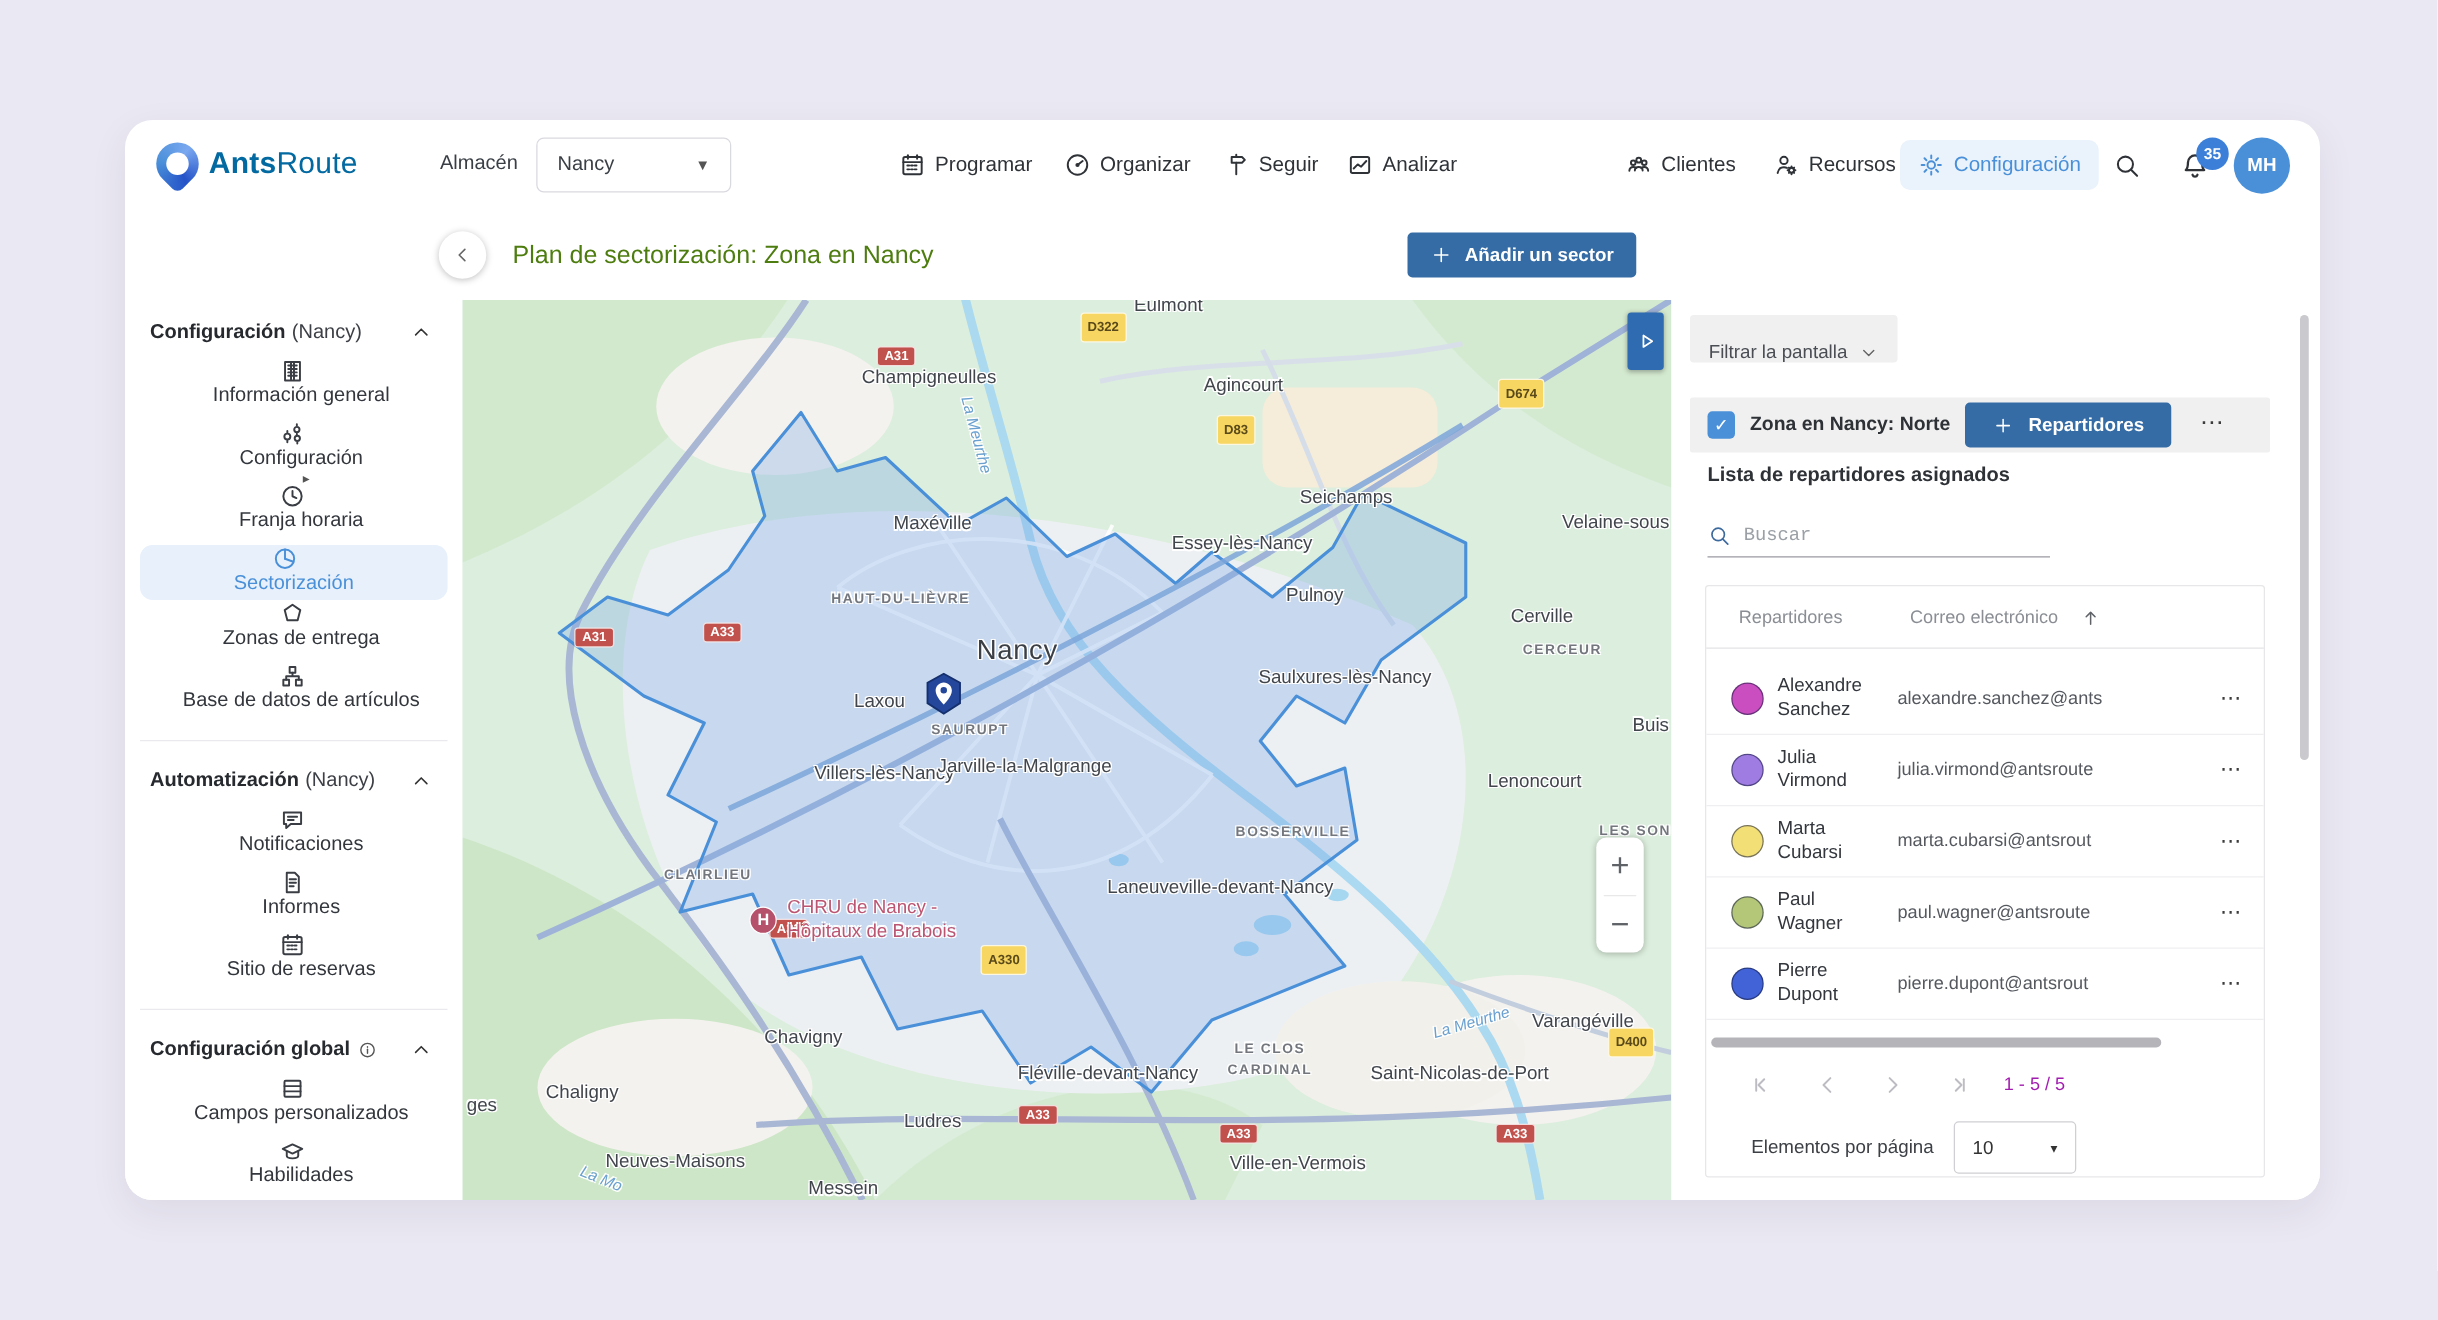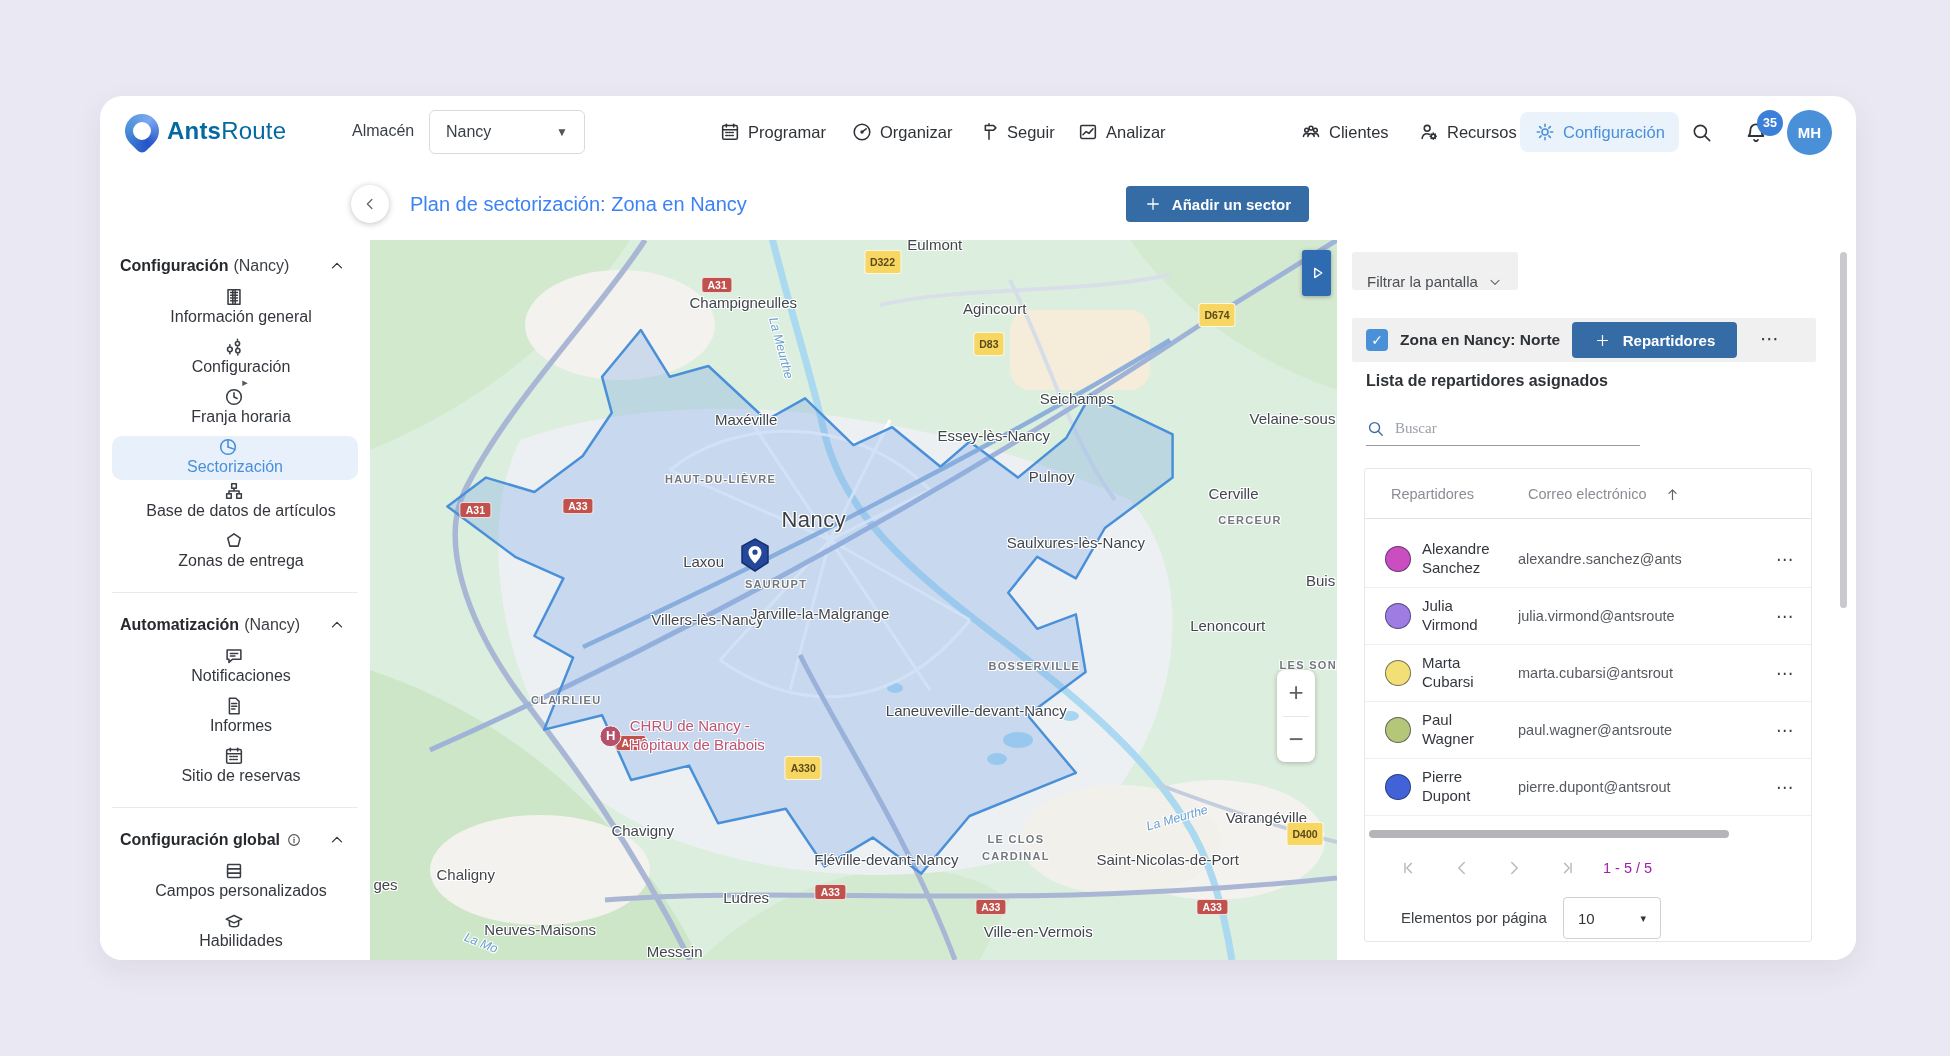--- a/index.html
+++ b/index.html
@@ -54,21 +54,21 @@
   .sb-item.active { background:#e7f0fb; border-radius:10px; margin:0 12px; padding-left:16px; color:#4a90d9; height:44px; }
   .sb-item.active .i { color:#4a90d9; }
   .sb-sub { margin-left:8px; font-size:11px; color:#555; }
   .sb-div { height:1px; background:#e9e9ee; margin:12px 12px; }
 
   
   .title-row { position:relative; height:72px; }
   .back-btn { position:absolute; left:-19px; top:17px; width:38px; height:38px; border-radius:50%; background:#fff;
     box-shadow:0 1px 6px rgba(0,0,0,.25); display:flex; align-items:center; justify-content:center; color:#666; z-index:5; cursor:pointer; }
   .back-btn .i { width:18px; height:18px; }
-  .page-title { position:absolute; left:40px; top:0; line-height:72px; font-size:20px; color:#3b82f6; font-weight:500; }
+  .page-title { position:absolute; left:40px; top:0; line-height:72px; font-size:20px; color:#4d7c0f; font-weight:500; }
   .add-btn { position:absolute; right:41px; top:18px; height:36px; padding:0 18px; background:#356ca5; border:none;
     border-radius:4px; color:#fff; font-size:15px; font-weight:700; display:flex; align-items:center; gap:10px;
     font-family:inherit; cursor:pointer; }
   .add-btn .i { width:18px; height:18px; color:#fff; }
 
   
   .map { position:absolute; left:0; top:72px; width:967px; height:720px; background:#dceedd; overflow:hidden; }
   .map svg.base { position:absolute; inset:0; }
   #map-labels { position:absolute; inset:0; }
   .ml { position:absolute; transform:translate(-50%,-50%); white-space:nowrap; }
@@ -108,21 +108,21 @@
   .sector-title { position:absolute; left:48px; top:0; line-height:44px; font-size:15.5px; font-weight:700; color:#2e3237; }
   .rep-btn { position:absolute; left:220px; top:4px; width:165px; height:36px; background:#356ca5; border:none; border-radius:4px;
     color:#fff; font-size:15px; font-weight:700; display:flex; align-items:center; justify-content:center; gap:12px;
     font-family:inherit; cursor:pointer; }
   .rep-btn .i { width:17px; height:17px; color:#fff; }
   .sector-dots { position:absolute; left:408px; top:0; line-height:42px; font-size:19px; letter-spacing:2px; color:#3c3c3c; cursor:pointer; }
   .list-title { position:absolute; left:16px; top:204px; font-size:16px; font-weight:700; color:#2e3237; }
   .searchbox { position:absolute; left:16px; top:244px; width:274px; height:34px; border-bottom:1px solid #9a9aa2;
     display:flex; align-items:center; gap:10px; }
   .searchbox .i { width:19px; height:19px; color:#3d6a9e; flex:0 0 19px; }
-  .searchbox input { border:none; outline:none; font-size:15px; color:#000000; width:220px; font-family:Liberation Serif, serif; background:transparent; }
+  .searchbox input { border:none; outline:none; font-size:15px; color:#000000; width:220px; font-family:Liberation Mono, monospace; background:transparent; }
   .searchbox input::placeholder { color:#9aa0a6; }
 
   .table-card { position:absolute; left:14px; top:300px; width:448px; height:474px; border:1px solid #e7e7ea; border-radius:3px; background:#fff; }
   .t-head { height:50px; border-bottom:1px solid #e3e3e6; position:relative; }
   .t-head .h1 { position:absolute; left:26px; top:0; line-height:50px; font-size:14.5px; color:#8a8e94; }
   .t-head .h2 { position:absolute; left:163px; top:0; line-height:50px; font-size:14.5px; color:#8a8e94; display:flex; align-items:center; gap:18px; cursor:pointer; }
   .t-head .i { width:17px; height:17px; color:#5f6368; }
   .t-spacer { height:12px; }
   .t-row { height:57px; display:flex; align-items:center; padding-left:20px; border-bottom:1px solid #efeff2; cursor:default; }
   .t-row:last-of-type { border-bottom:none; }
@@ -301,35 +301,35 @@
                 <circle cx="12" cy="12" r="8"></circle>
                 <line x1="12" y1="12" x2="12" y2="4"></line>
                 <line x1="12" y1="12" x2="19.3" y2="14.6"></line>
               </svg>
             </span>
           <span>Sectorización</span>
         </div>
         <div class="sb-item">
           <span class="i">
               <svg viewBox="0 0 24 24" fill="none" stroke="currentColor" stroke-width="1.7" stroke-linecap="round" stroke-linejoin="round">
+                <path d="M12 4.2l6.8 4.6-2.3 8.8H7.5L5.2 8.8z"></path>
+              </svg>
+            </span>
+          <span>Zonas de entrega</span>
+        </div>
+        <div class="sb-item">
+          <span class="i">
+              <svg viewBox="0 0 24 24" fill="none" stroke="currentColor" stroke-width="1.7" stroke-linecap="round" stroke-linejoin="round">
                 <rect x="9.5" y="4" width="5" height="5"></rect>
                 <rect x="4" y="15" width="5" height="5"></rect>
                 <rect x="15" y="15" width="5" height="5"></rect>
                 <path d="M12 9v3M6.5 15v-3h11v3"></path>
               </svg>
             </span>
           <span>Base de datos de artículos</span>
-        </div>
-        <div class="sb-item">
-          <span class="i">
-              <svg viewBox="0 0 24 24" fill="none" stroke="currentColor" stroke-width="1.7" stroke-linecap="round" stroke-linejoin="round">
-                <path d="M12 4.2l6.8 4.6-2.3 8.8H7.5L5.2 8.8z"></path>
-              </svg>
-            </span>
-          <span>Zonas de entrega</span>
         </div>
         <div class="sb-div"></div>
         <div class="sb-head">
           <b>Automatización</b>
           <span class="suffix">(Nancy)</span>
           <span class="i">
               <svg viewBox="0 0 24 24" fill="none" stroke="currentColor" stroke-width="1.7" stroke-linecap="round" stroke-linejoin="round">
                 <polyline points="6,14.5 12,8.5 18,14.5"></polyline>
               </svg>
             </span>

